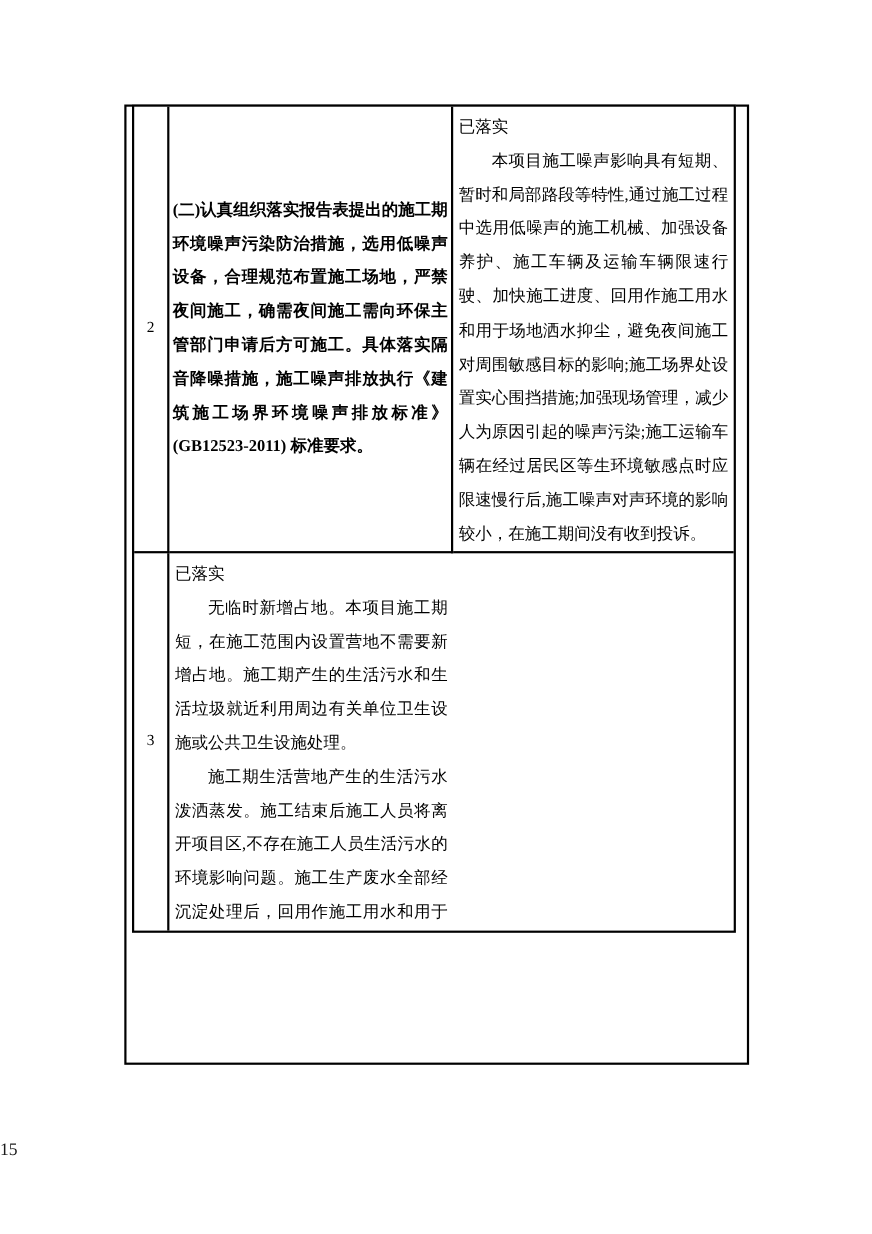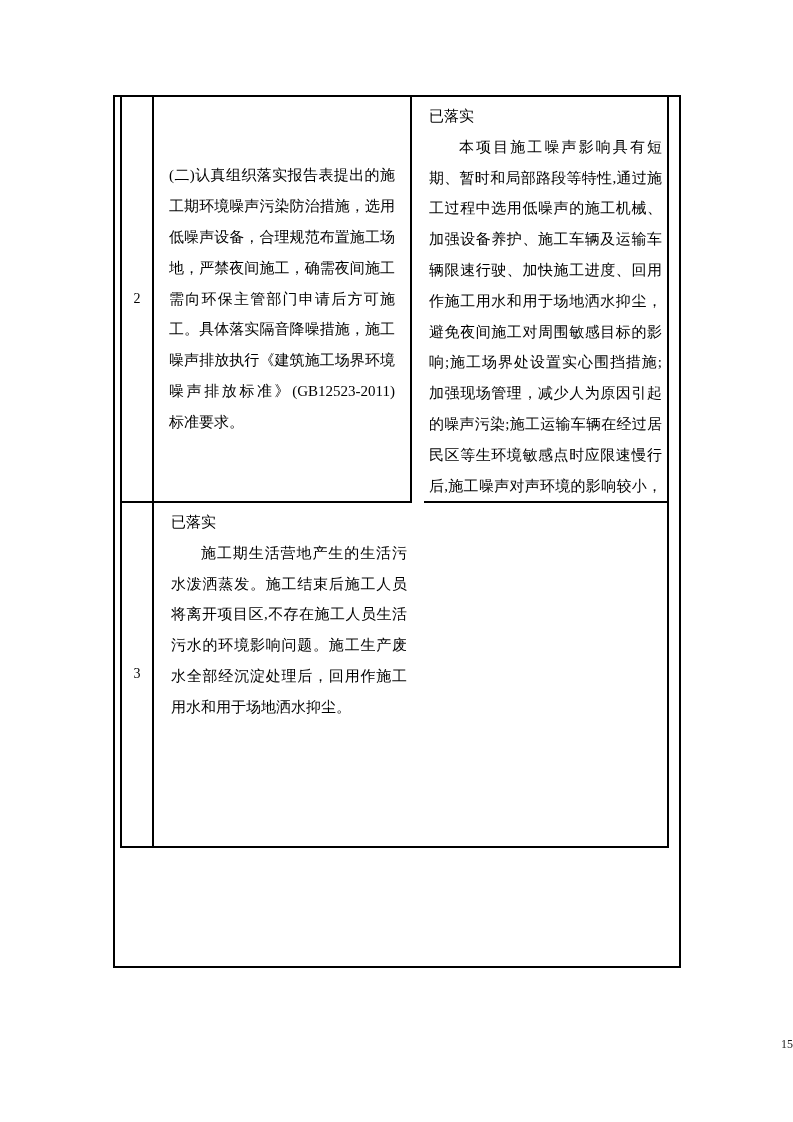--- a/index.html
+++ b/index.html
@@ -56,44 +56,44 @@
     align-items: center;
     justify-content: center;
     font-size: 14px;
   }
   .measure-cell {
     display: flex;
     align-items: center;
     padding: 0 3px;
   }
   .measure-cell p {
-    margin: 12px;
+    margin: 0;
     text-align: justify;
     text-justify: inter-ideograph;
     width: 100%;
+    font-weight: bold;
   }
   .measure-cell p.indent2 { text-indent: 2em; }
   .status-cell {
     padding: 4px 5px 0 5px;
-    margin-left: 12px;
   }
   .status-cell p {
     margin: 0;
     text-align: justify;
     text-justify: inter-ideograph;
   }
   .status-label { text-indent: 0; }
   .status-para { text-indent: 2em; }
   .page-footer {
     position: absolute;
     left: 0;
     top: 1037px;
     width: 793px;
-    text-align: right;
-    font-size: 12px;
+    text-align: left;
+    font-size: 16px;
     color: #1a1a1a;
   }
 </style>
 </head>
 <body>
 
 <div class="doc-page">
 
   <div class="outer-box"></div>
 
@@ -108,20 +108,21 @@
     <div class="cell status-cell last-col">
       <p class="status-label">已落实</p>
       <p class="status-para">本项目施工噪声影响具有短期、暂时和局部路段等特性,通过施工过程中选用低噪声的施工机械、加强设备养护、施工车辆及运输车辆限速行驶、加快施工进度、回用作施工用水和用于场地洒水抑尘，避免夜间施工对周围敏感目标的影响;施工场界处设置实心围挡措施;加强现场管理，减少人为原因引起的噪声污染;施工运输车辆在经过居民区等生环境敏感点时应限速慢行后,施工噪声对声环境的影响较小，在施工期间没有收到投诉。</p>
     </div>
 
     <div class="cell num-cell last-row">3</div>
 
 
     <div class="cell status-cell last-col last-row">
       <p class="status-label">已落实</p>
+      <p class="status-para">无临时新增占地。本项目施工期短，在施工范围内设置营地不需要新增占地。施工期产生的生活污水和生活垃圾就近利用周边有关单位卫生设施或公共卫生设施处理。</p>
       <p class="status-para">施工期生活营地产生的生活污水泼洒蒸发。施工结束后施工人员将离开项目区,不存在施工人员生活污水的环境影响问题。施工生产废水全部经沉淀处理后，回用作施工用水和用于场地洒水抑尘。</p>
     </div>
 
   </div>
 
   <div class="page-footer">15</div>
 
 </div>
 
 </body></html>

